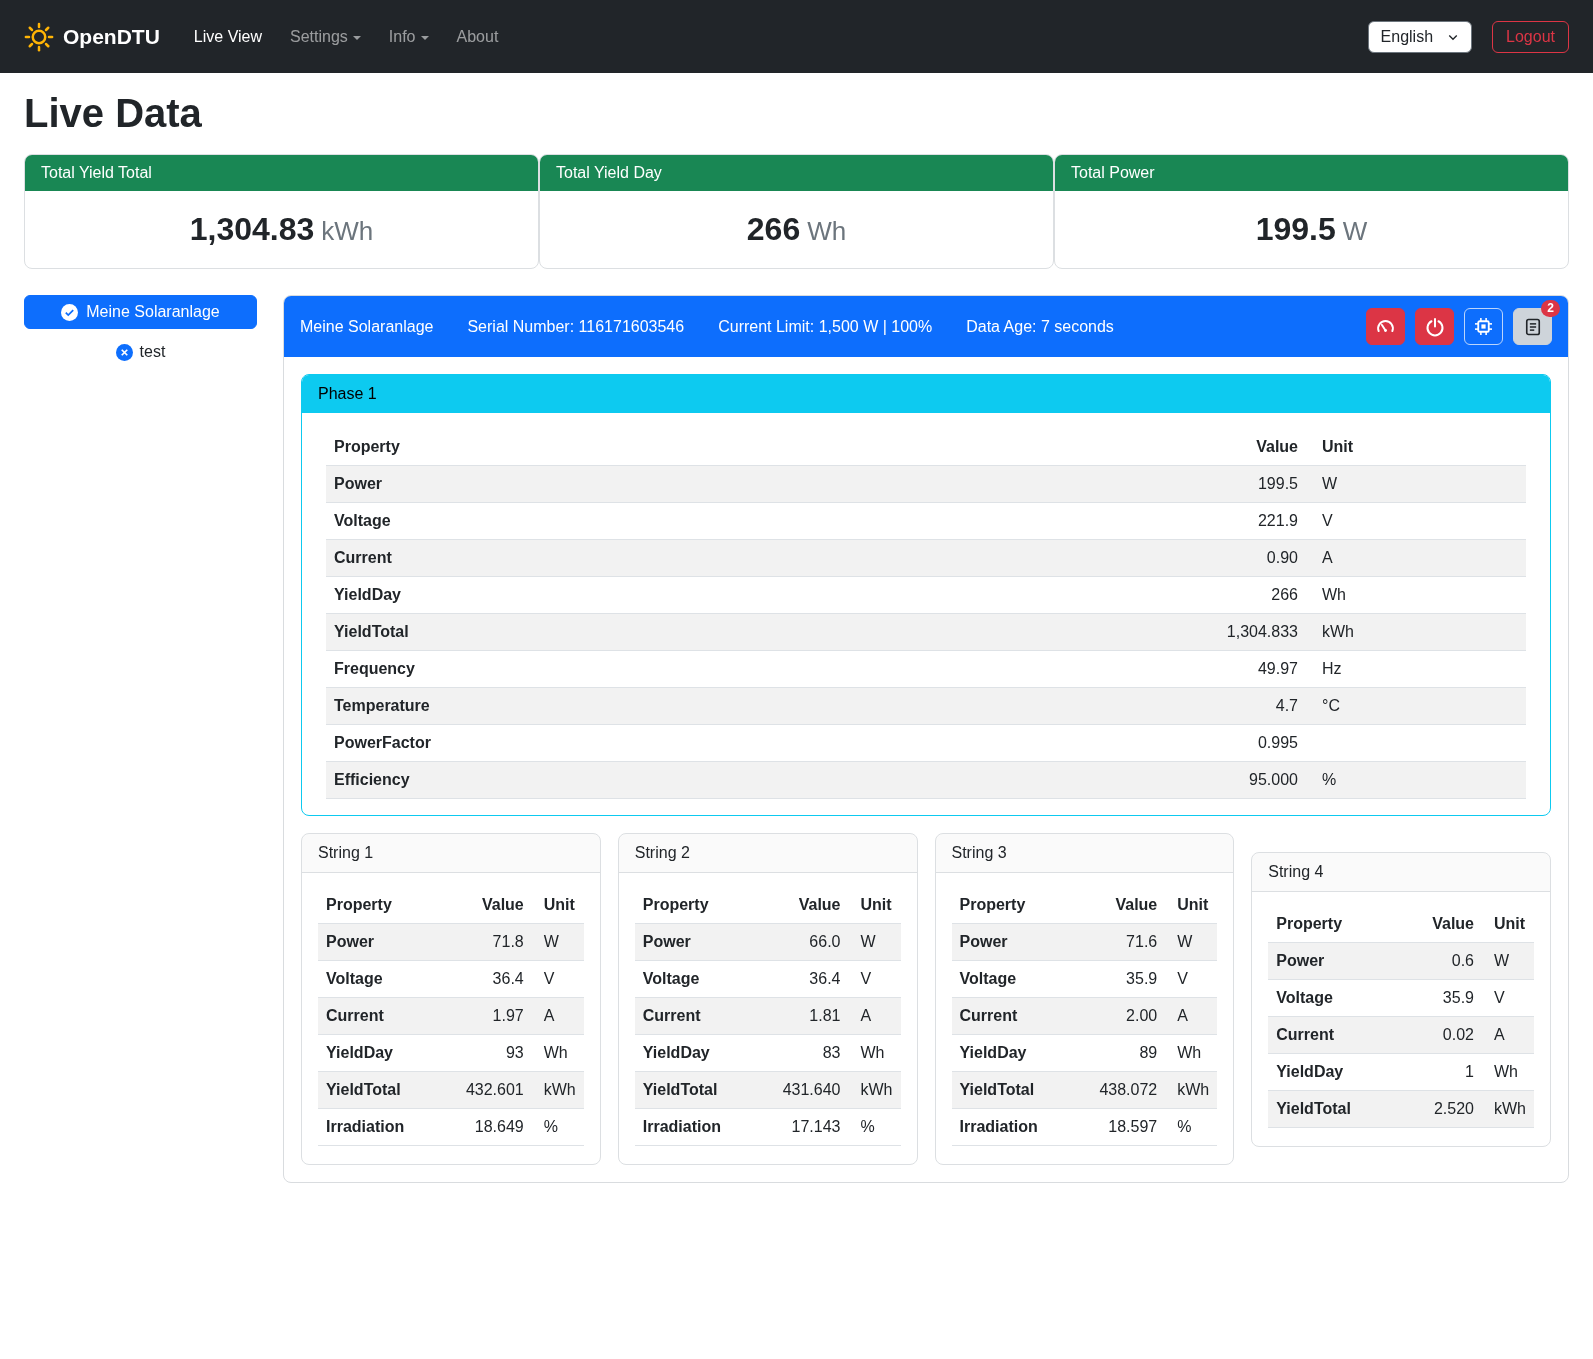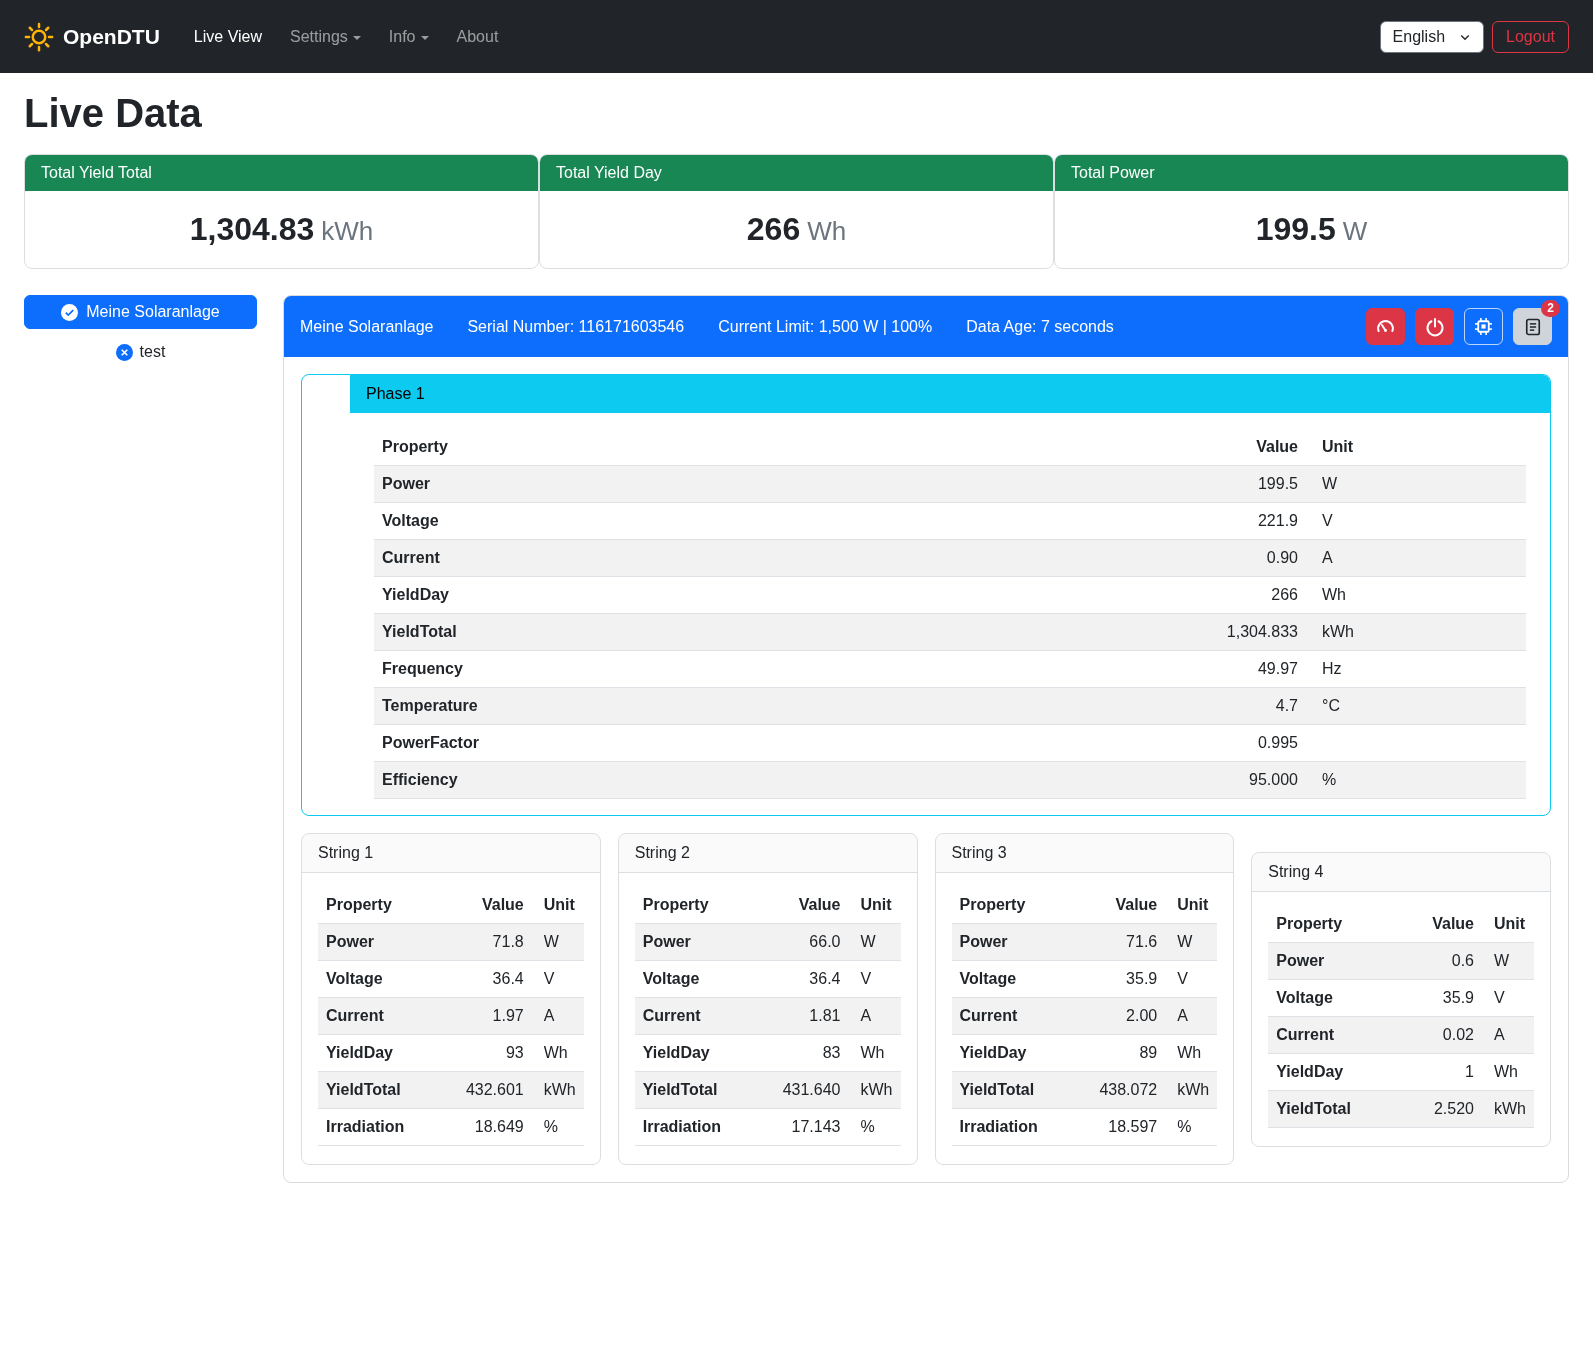--- a/index.html
+++ b/index.html
@@ -10,21 +10,21 @@
   .navbar { background:#212529; height:73px; display:flex; align-items:center;
     padding:0 24px; }
   .brand { display:flex; align-items:center; gap:9px; color:#fff; font-size:21px;
     font-weight:600; text-decoration:none; cursor:pointer; }
   .nav-links { display:flex; align-items:center; margin-left:20px; }
   .nav-link { color:rgba(255,255,255,.55); text-decoration:none; padding:8px 14px;
     cursor:pointer; display:flex; align-items:center; gap:5px; }
   .nav-link.active { color:#fff; }
   .caret { display:inline-block; width:0; height:0; border-top:4px solid currentColor;
     border-left:4px solid transparent; border-right:4px solid transparent; margin-top:2px; }
-  .nav-right { margin-left:auto; display:flex; align-items:center; gap:8px; }
+  .nav-right { margin-left:auto; display:flex; align-items:center; gap:20px; }
   .lang-select { background:#fff; color:#212529; border:1px solid #6c757d;
     border-radius:6px; padding:6px 12px; display:flex; align-items:center; gap:14px;
     cursor:pointer; }
   .logout-btn { background:transparent; color:#dc3545; border:1px solid #dc3545;
     border-radius:6px; padding:6px 13px; font-size:16px; cursor:pointer;
     font-family:inherit; }
 
   
   .page-title { font-size:40px; font-weight:700; margin:18px 24px 18px; }
 
@@ -59,21 +59,21 @@
   .icon-btn.danger { background:#dc3545; border-color:#dc3545; }
   .icon-btn.primary { background:#0d6efd; border-color:#bcd5fb; }
   .icon-btn.light { background:#ced4da; border-color:#ced4da; }
   .count-badge { position:absolute; top:-9px; right:-9px; background:#dc3545; color:#fff;
     font-size:12px; font-weight:700; border-radius:50rem; padding:2px 6px; line-height:1.1; }
 
   .panel-body { padding:17px; }
 
   
   .phase-card { border:1px solid #0dcaf0; border-radius:8px; margin-bottom:17px;
-    overflow:hidden;padding-left:48px; }
+    overflow:hidden; }
   .phase-header { background:#0dcaf0; color:#000; padding:10px 16px; }
   .phase-body { padding:16px 24px; }
 
   
   table.data-table { width:100%; border-collapse:collapse; }
   .data-table th, .data-table td { padding:9px 8px; border-bottom:1px solid #dee2e6;
     text-align:left; font-size:16px; }
   .data-table thead th { font-weight:700; }
   .data-table td.prop { font-weight:700; }
   .data-table .val { text-align:right; }

